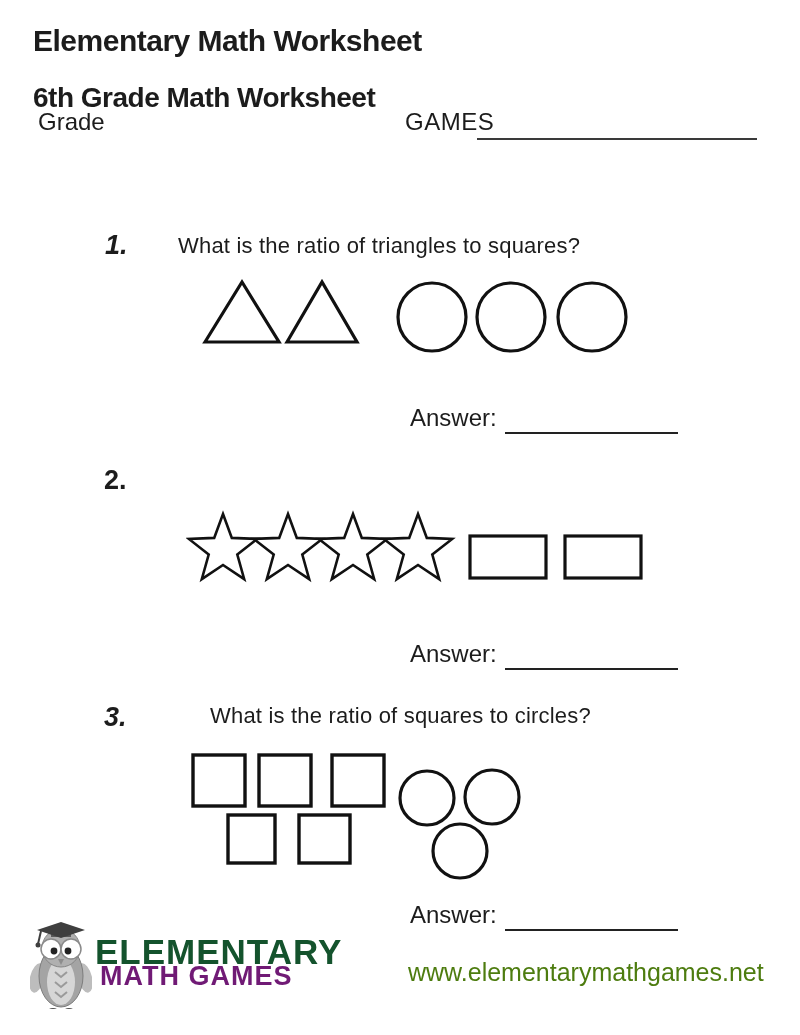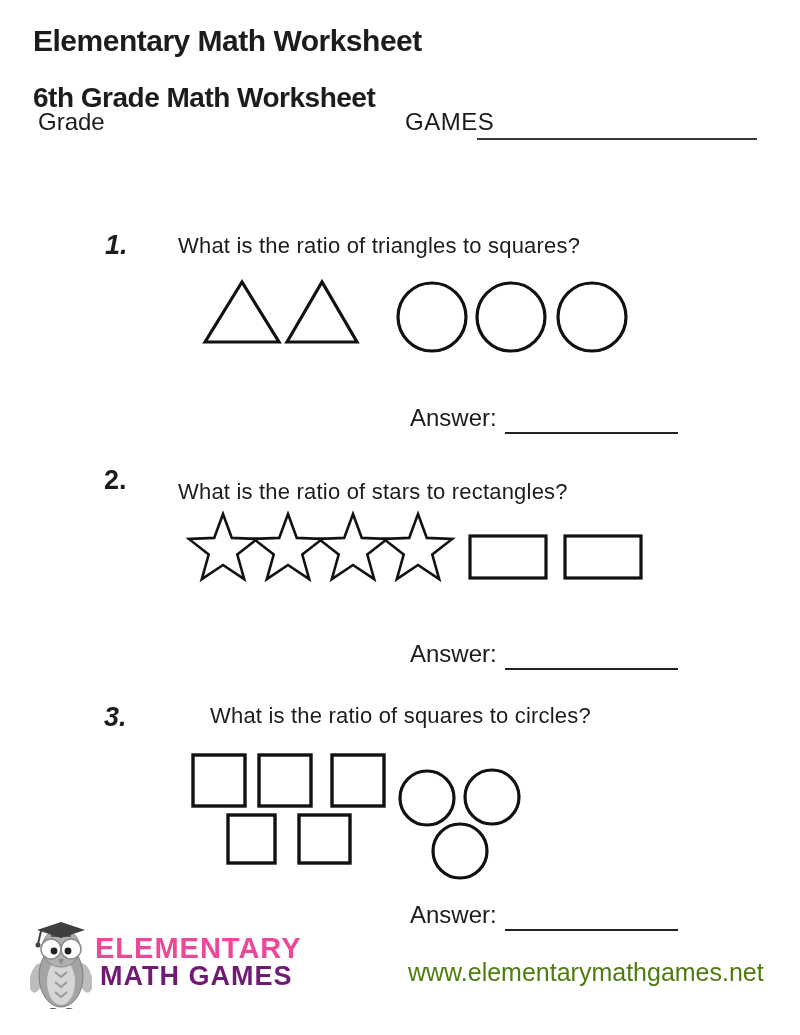--- a/index.html
+++ b/index.html
@@ -17,21 +17,21 @@
   .title2{left:33px;top:62px;font-size:28px;font-weight:700;letter-spacing:-0.5px;margin-top:20px;}
   .topic{left:38px;top:108px;font-size:24px;}
   .name-label{left:405px;top:108px;font-size:24px;letter-spacing:0.5px;}
   .name-line{left:477px;top:100px;width:280px;height:38px;border-bottom:2px solid #3a3a3a;}
   .q-num{font-size:27px;font-weight:700;width:40px;text-align:left;}
   .q-num.italic{font-style:italic;}
   .q-text{font-size:22px;letter-spacing:0.2px;}
   .answer-label{left:410px;font-size:24px;}
   .answer-line{left:505px;width:173px;height:30px;border-bottom:2px solid #222;}
   .shape{display:block;}
-  .logo-text1{left:95px;top:932px;font-size:29px;font-weight:700;color:#ec4899;letter-spacing:1px;}
+  .logo-text1{left:95px;top:932px;font-size:35px;font-weight:700;color:#14532d;letter-spacing:1px;}
   .logo-text2{left:100px;top:961px;font-size:27px;font-weight:700;color:#701a75;letter-spacing:1px;}
   .website{left:408px;top:958px;font-size:25px;color:#4d7c0f;}
 </style>
 </head>
 <body>
 
 <div id="sheet">
 
   <div class="abs title1">Elementary Math Worksheet</div>
   <div class="abs title2">6th Grade Math Worksheet</div>
@@ -47,21 +47,20 @@
     <polygon points="92,68 127,8 162,68" fill="none" stroke="#111" stroke-width="3.2" stroke-linejoin="miter"></polygon>
     <circle cx="237" cy="43" r="34" fill="none" stroke="#111" stroke-width="3.2"></circle>
     <circle cx="316" cy="43" r="34" fill="none" stroke="#111" stroke-width="3.2"></circle>
     <circle cx="397" cy="43" r="34" fill="none" stroke="#111" stroke-width="3.2"></circle>
   </svg>
 
   <div class="abs answer-label" style="top:404px;">Answer:</div>
   <div class="abs answer-line" style="top:402px;"></div>
 
   <div class="abs q-num" style="left:104px;top:465px;">2.</div>
-  <div class="abs q-text" style="left:178px;top:479px;">What is the ratio of stars to rectangles?</div>
 
   <svg class="abs shape" style="left:186px;top:510px;" width="458" height="78" viewBox="0 0 458 78">
     <polygon points="37,4 45.8,27.9 71.2,28.9 51.3,44.6 58.2,69.1 37,55 15.8,69.1 22.7,44.6 2.8,28.9 28.2,27.9" fill="none" stroke="#111" stroke-width="2.6" stroke-linejoin="miter"></polygon>
     <polygon points="102,4 110.8,27.9 136.2,28.9 116.3,44.6 123.2,69.1 102,55 80.8,69.1 87.7,44.6 67.8,28.9 93.2,27.9" fill="none" stroke="#111" stroke-width="2.6" stroke-linejoin="miter"></polygon>
     <polygon points="167,4 175.8,27.9 201.2,28.9 181.3,44.6 188.2,69.1 167,55 145.8,69.1 152.7,44.6 132.8,28.9 158.2,27.9" fill="none" stroke="#111" stroke-width="2.6" stroke-linejoin="miter"></polygon>
     <polygon points="232,4 240.8,27.9 266.2,28.9 246.3,44.6 253.2,69.1 232,55 210.8,69.1 217.7,44.6 197.8,28.9 223.2,27.9" fill="none" stroke="#111" stroke-width="2.6" stroke-linejoin="miter"></polygon>
     <rect x="284" y="26" width="76" height="42" fill="none" stroke="#111" stroke-width="3.2"></rect>
     <rect x="379" y="26" width="76" height="42" fill="none" stroke="#111" stroke-width="3.2"></rect>
   </svg>
 

